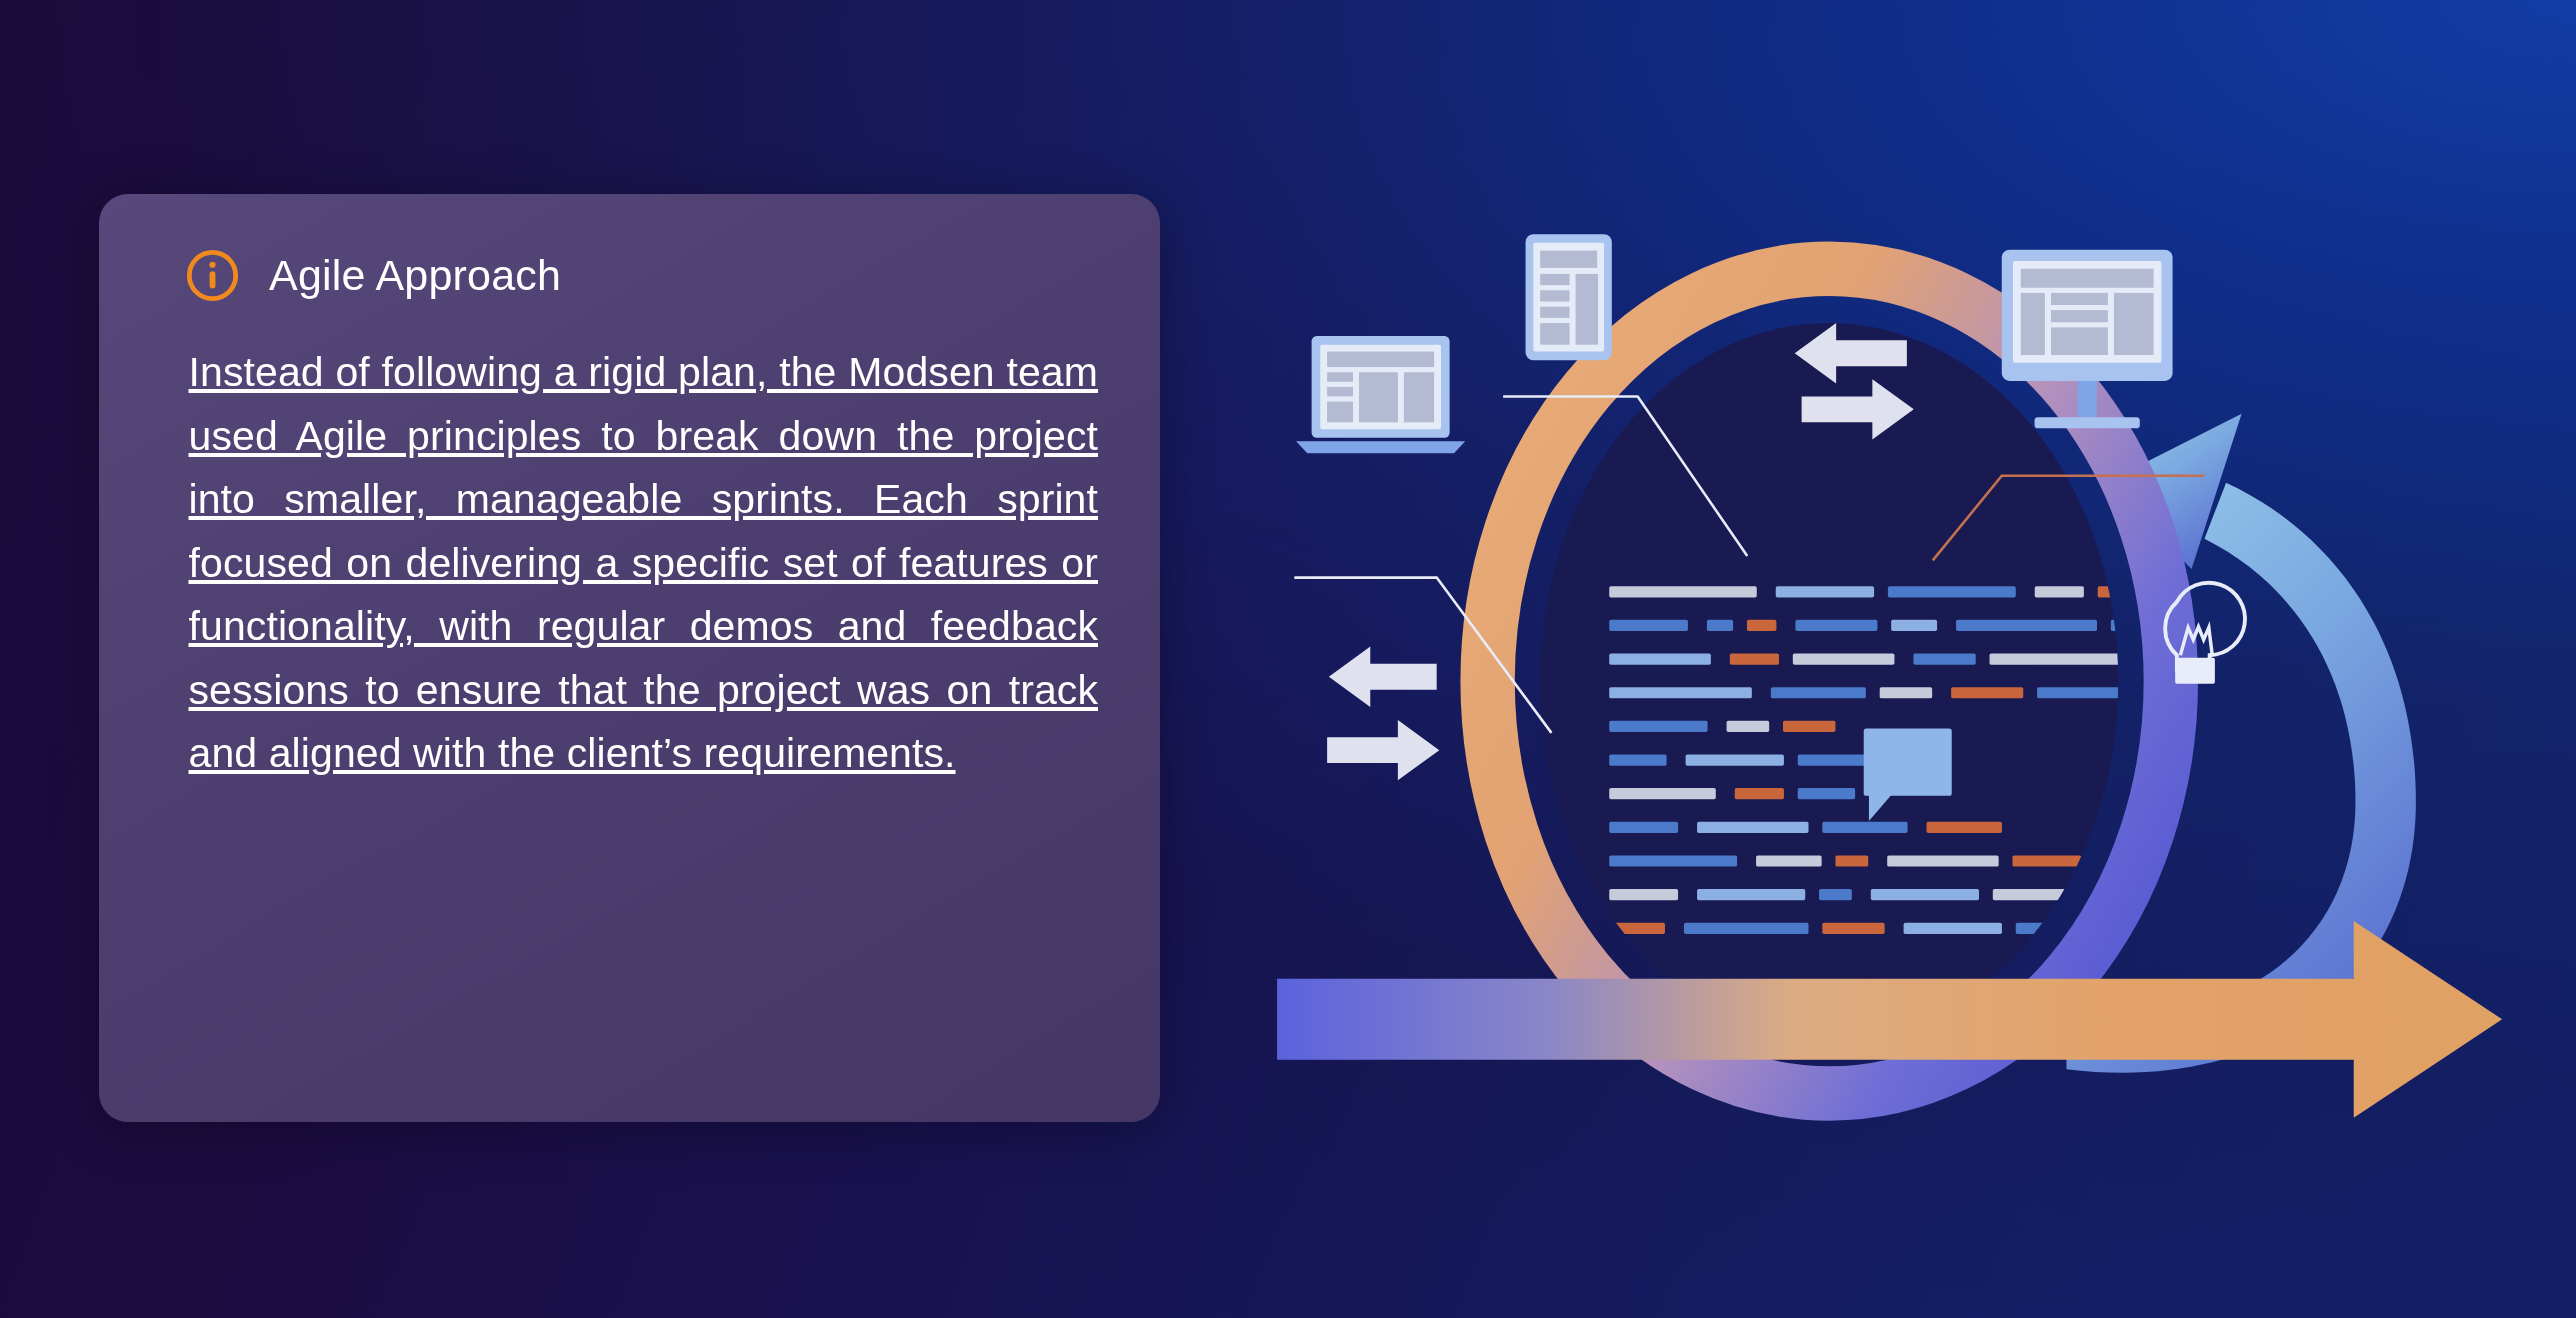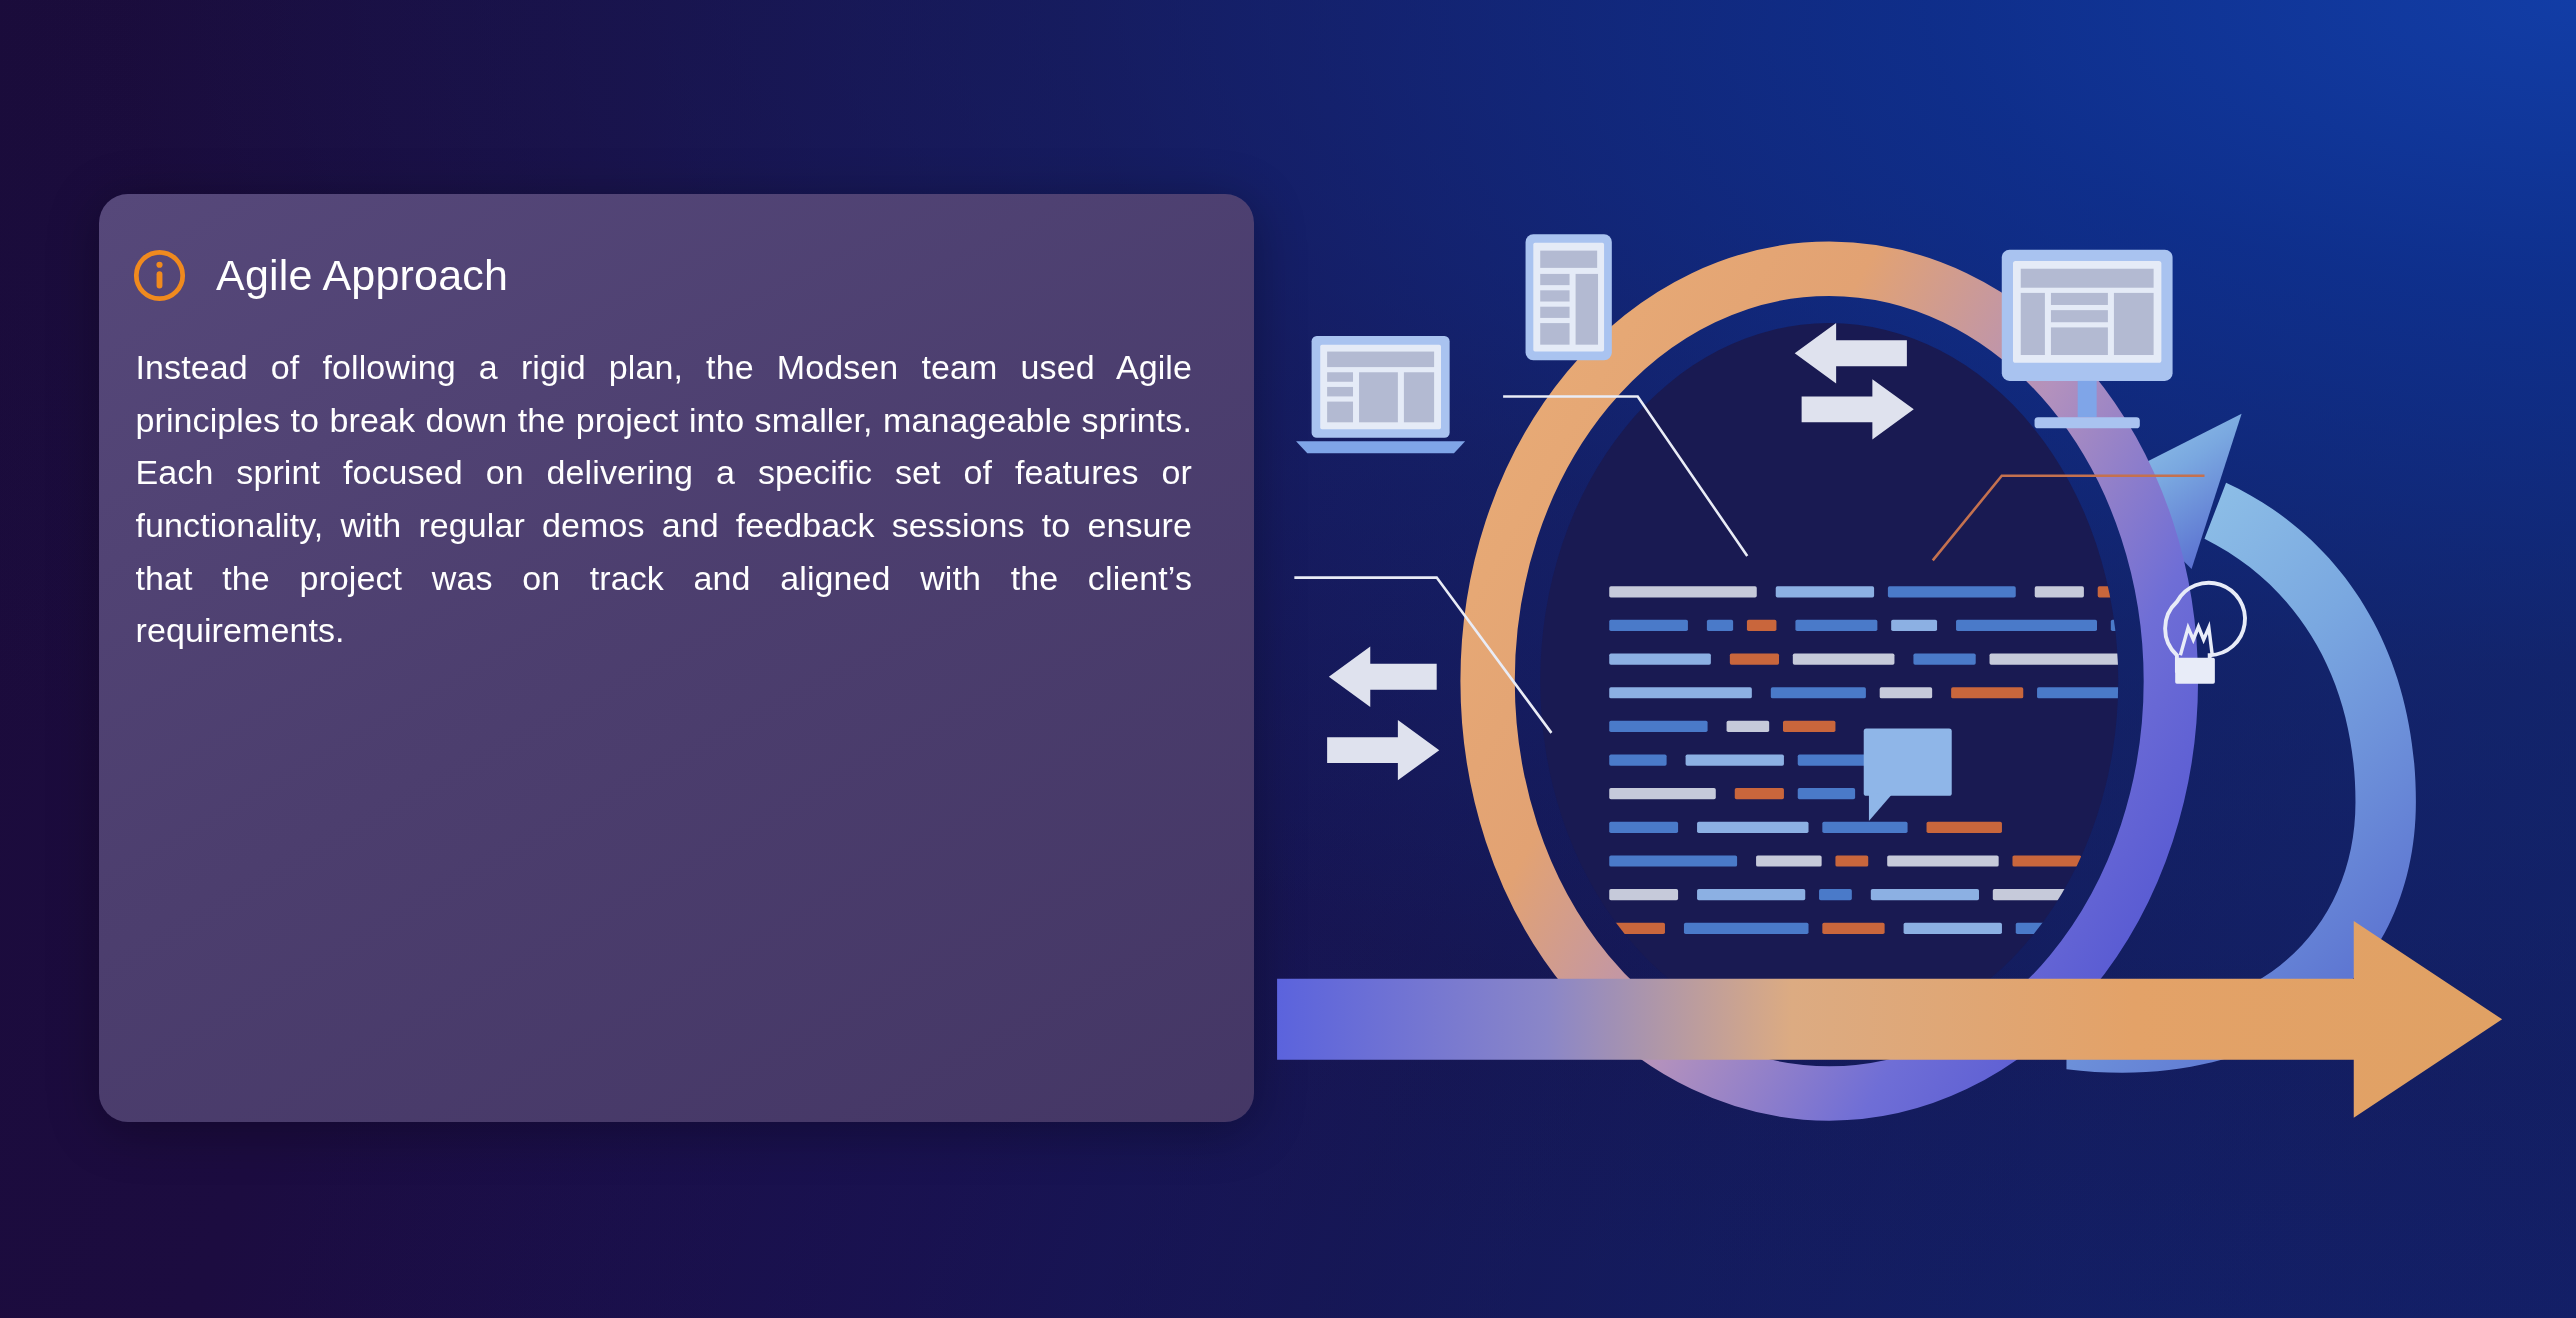--- a/index.html
+++ b/index.html
@@ -17,48 +17,49 @@
       linear-gradient(110deg, #1b0b3a 0%, #1c0c40 22%, #1a1154 45%, #141d69 65%, #102a80 85%, #0e3190 100%);
     position: relative;
   }
 
   #stage { position:absolute; inset:0; }
 
   
   .card {
     position:absolute;
     left:99px; top:194px;
-    width:1155px; height:928px;
+    width:1061px; height:928px;
     border-radius:29px;
     background: linear-gradient(150deg, rgba(88,74,124,0.97) 0%, rgba(78,64,112,0.97) 45%, rgba(70,56,102,0.97) 100%);
     box-shadow: 0 8.6px 52px rgba(0,0,0,0.30);
-    padding: 54px 62px 52px 33px;
+    padding: 54px 62px 52px 86px;
   }
   .card-head {
     display:flex; align-items:center; gap:29px;
     margin-bottom:38px;
   }
   .info-icon { width:55px; height:55px; flex:0 0 55px; display:block; }
   .card-title {
     color:#ffffff;
     font-size:43px;
     font-weight:400;
     letter-spacing:0.2px;
     line-height:1;
     white-space:nowrap;
   }
   .card-body {
     color:#ffffff;
-    font-size:34px;
+    font-size:41px;
     line-height:1.55;
     text-align:justify;
     text-justify:inter-word;
     font-weight:300;
     letter-spacing:0.1px;
     padding-left:3.5px;
+    text-decoration:underline;
   }
 
   
   .illo { position:absolute; left:1277px; top:198px; width:1277px; height:1018px; }
   .illo svg { width:100%; height:100%; display:block; overflow:visible; }
 </style>
 </head>
 <body>
 
 <div id="stage">

